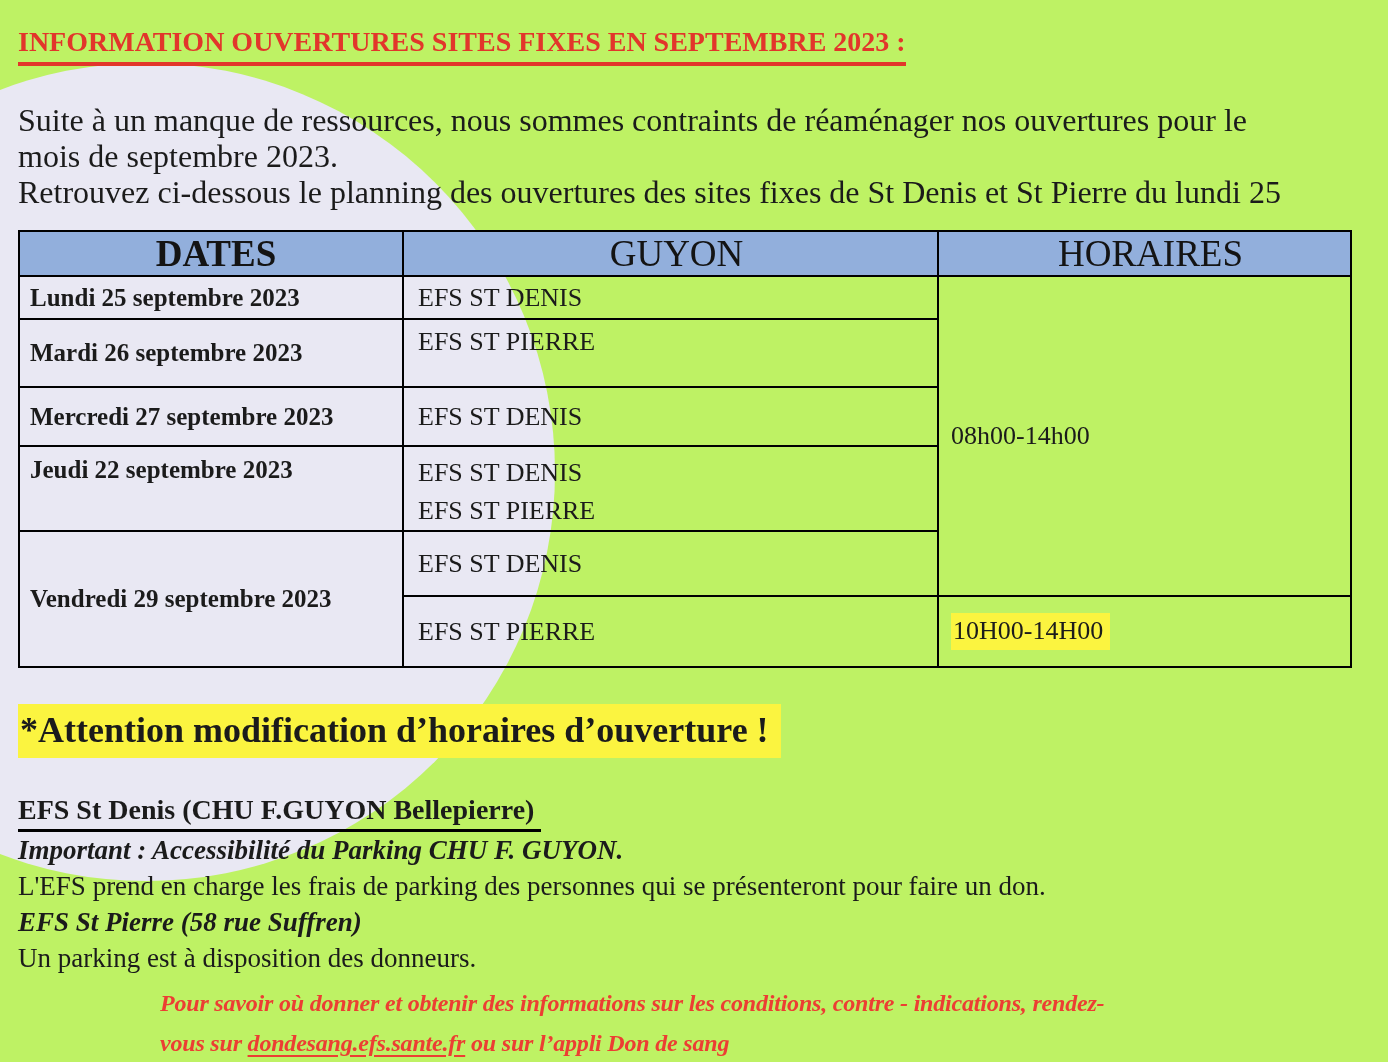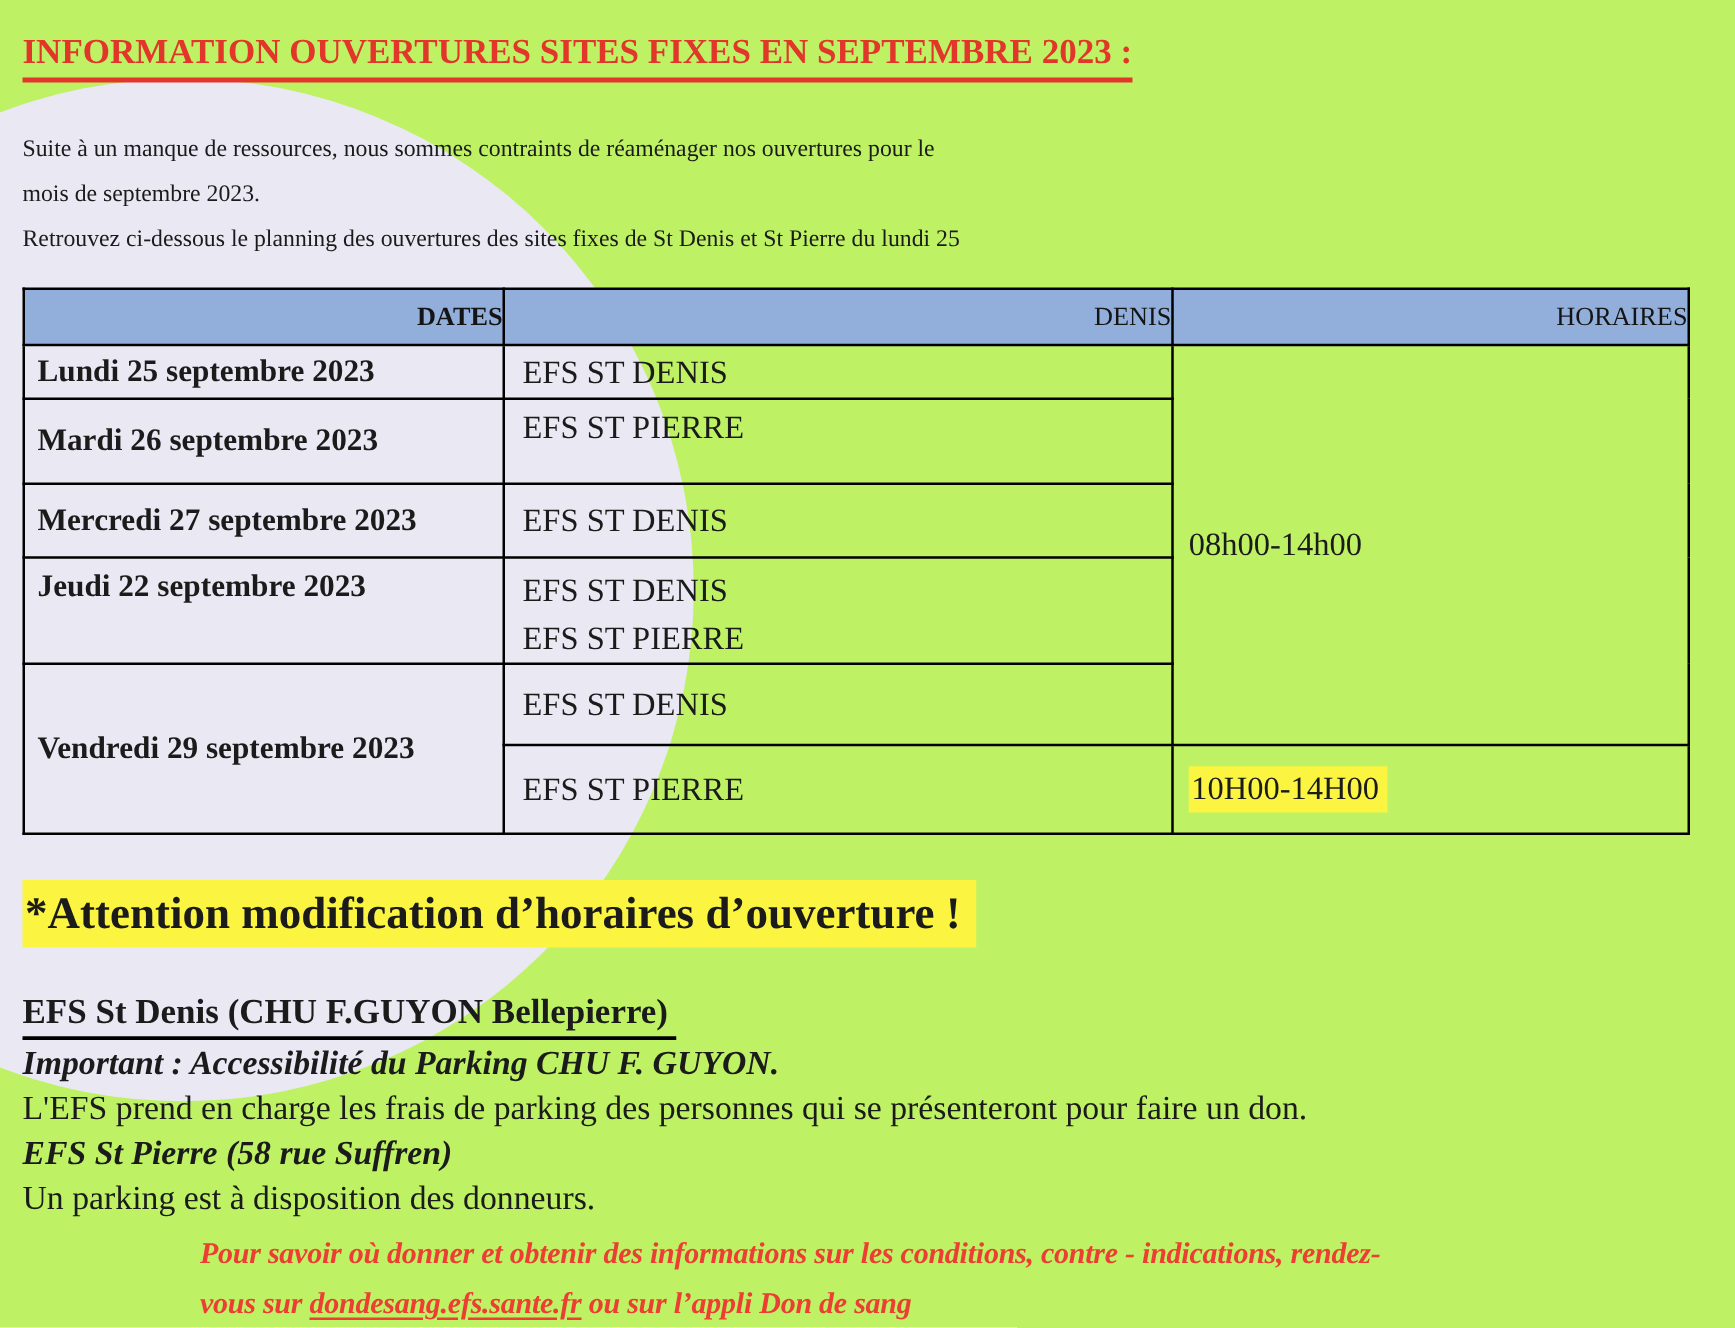--- a/index.html
+++ b/index.html
@@ -30,38 +30,38 @@
     font-weight: bold;
     color: #E2362B;
     white-space: nowrap;
   }
   h1 .heading-underline {
     display: inline-block;
     border-bottom: 4px solid #E2362B;
     padding-bottom: 4px;
   }
 
-  .intro { margin: 36px 18px 0 18px; font-size: 19px; line-height: 36px; }
+  .intro { margin: 36px 18px 0 18px; font-size: 32px; line-height: 36px; }
   .intro div { white-space: nowrap; }
 
   table.schedule {
     border-collapse: collapse;
     table-layout: fixed;
     width: 1332px;
     margin: 20px 0 0 18px;
   }
   table.schedule col.c-dates    { width: 384px; }
   table.schedule col.c-lieux    { width: 535px; }
   table.schedule col.c-horaires { width: 413px; }
   table.schedule th, table.schedule td { border: 2px solid #000000; }
   table.schedule th {
     background: #92AFDC;
-    font-size: 21px;
+    font-size: 37px;
     font-weight: normal;
-    text-align: right;
+    text-align: center;
     height: 45px;
     padding-left: 12px;
     color: #141414;
     margin-top: 44px;
   }
   table.schedule th.th-dates { font-weight: bold; padding-left: 10px; }
   td.date {
     font-weight: bold;
     font-size: 25px;
     padding-left: 10px;
@@ -150,21 +150,21 @@
 
     <table class="schedule">
       <colgroup>
         <col class="c-dates">
         <col class="c-lieux">
         <col class="c-horaires">
       </colgroup>
       <tbody>
           <tr class="r-head">
         <th class="th-dates">DATES</th>
-        <th>DENIS</th>
+        <th>GUYON</th>
         <th>HORAIRES</th>
       </tr>
       <tr class="r-lundi">
         <td class="date">Lundi 25 septembre 2023</td>
         <td class="lieu">EFS ST DENIS</td>
         <td class="hor" rowspan="5">
           <span>08h00-14h00</span>
         </td>
       </tr>
       <tr class="r-mardi">

